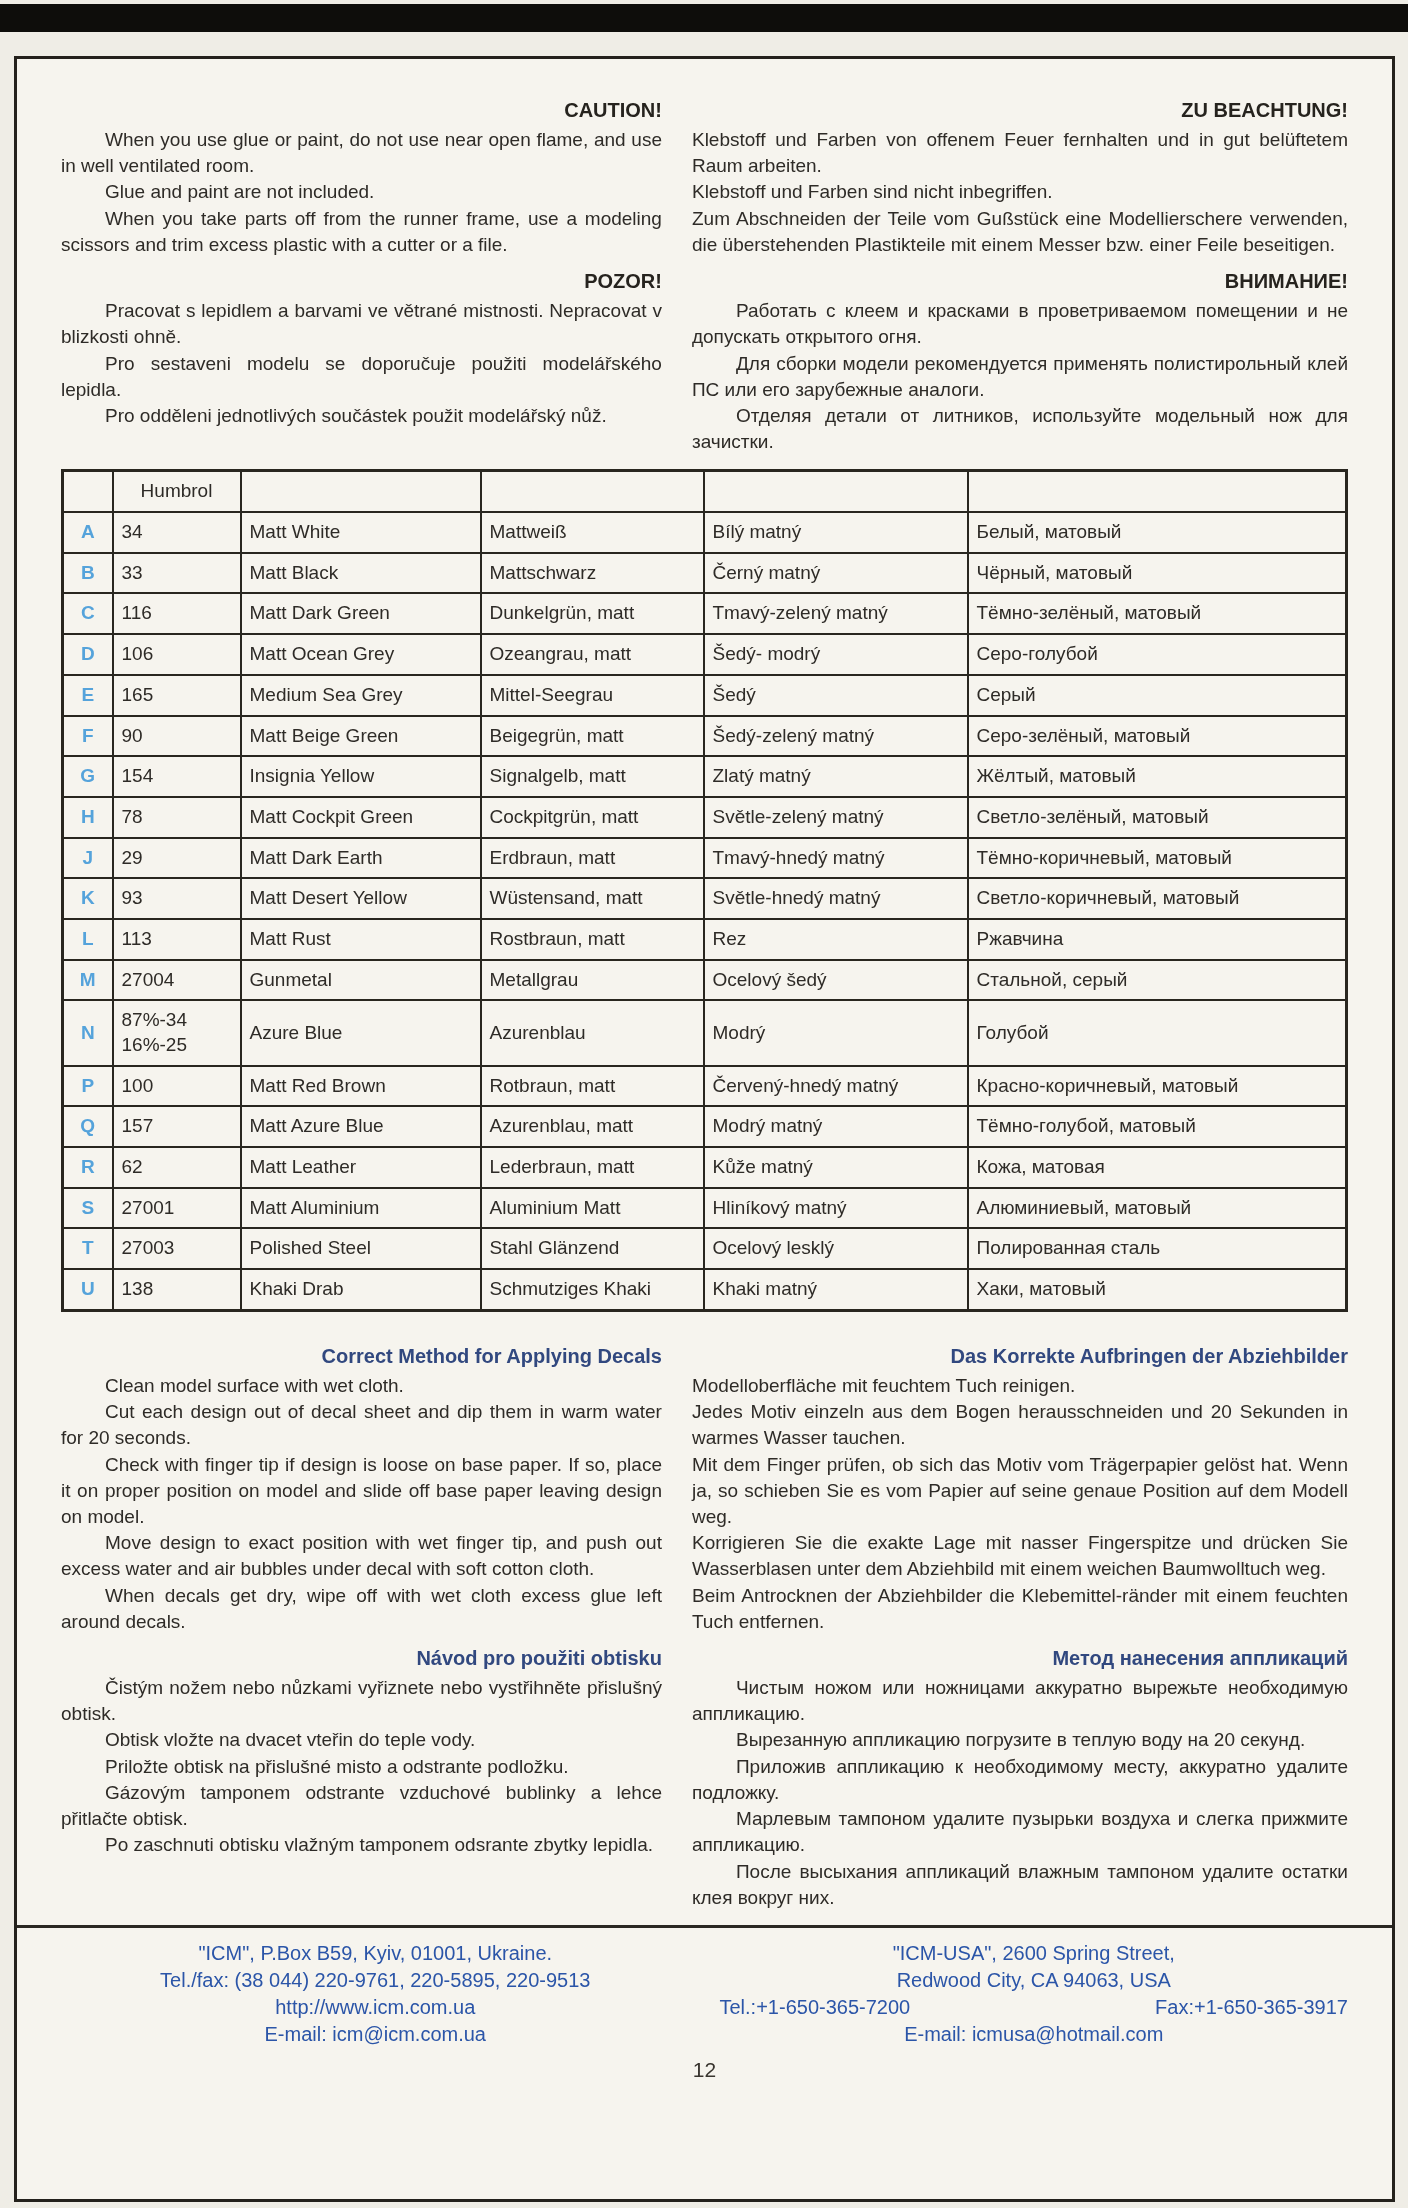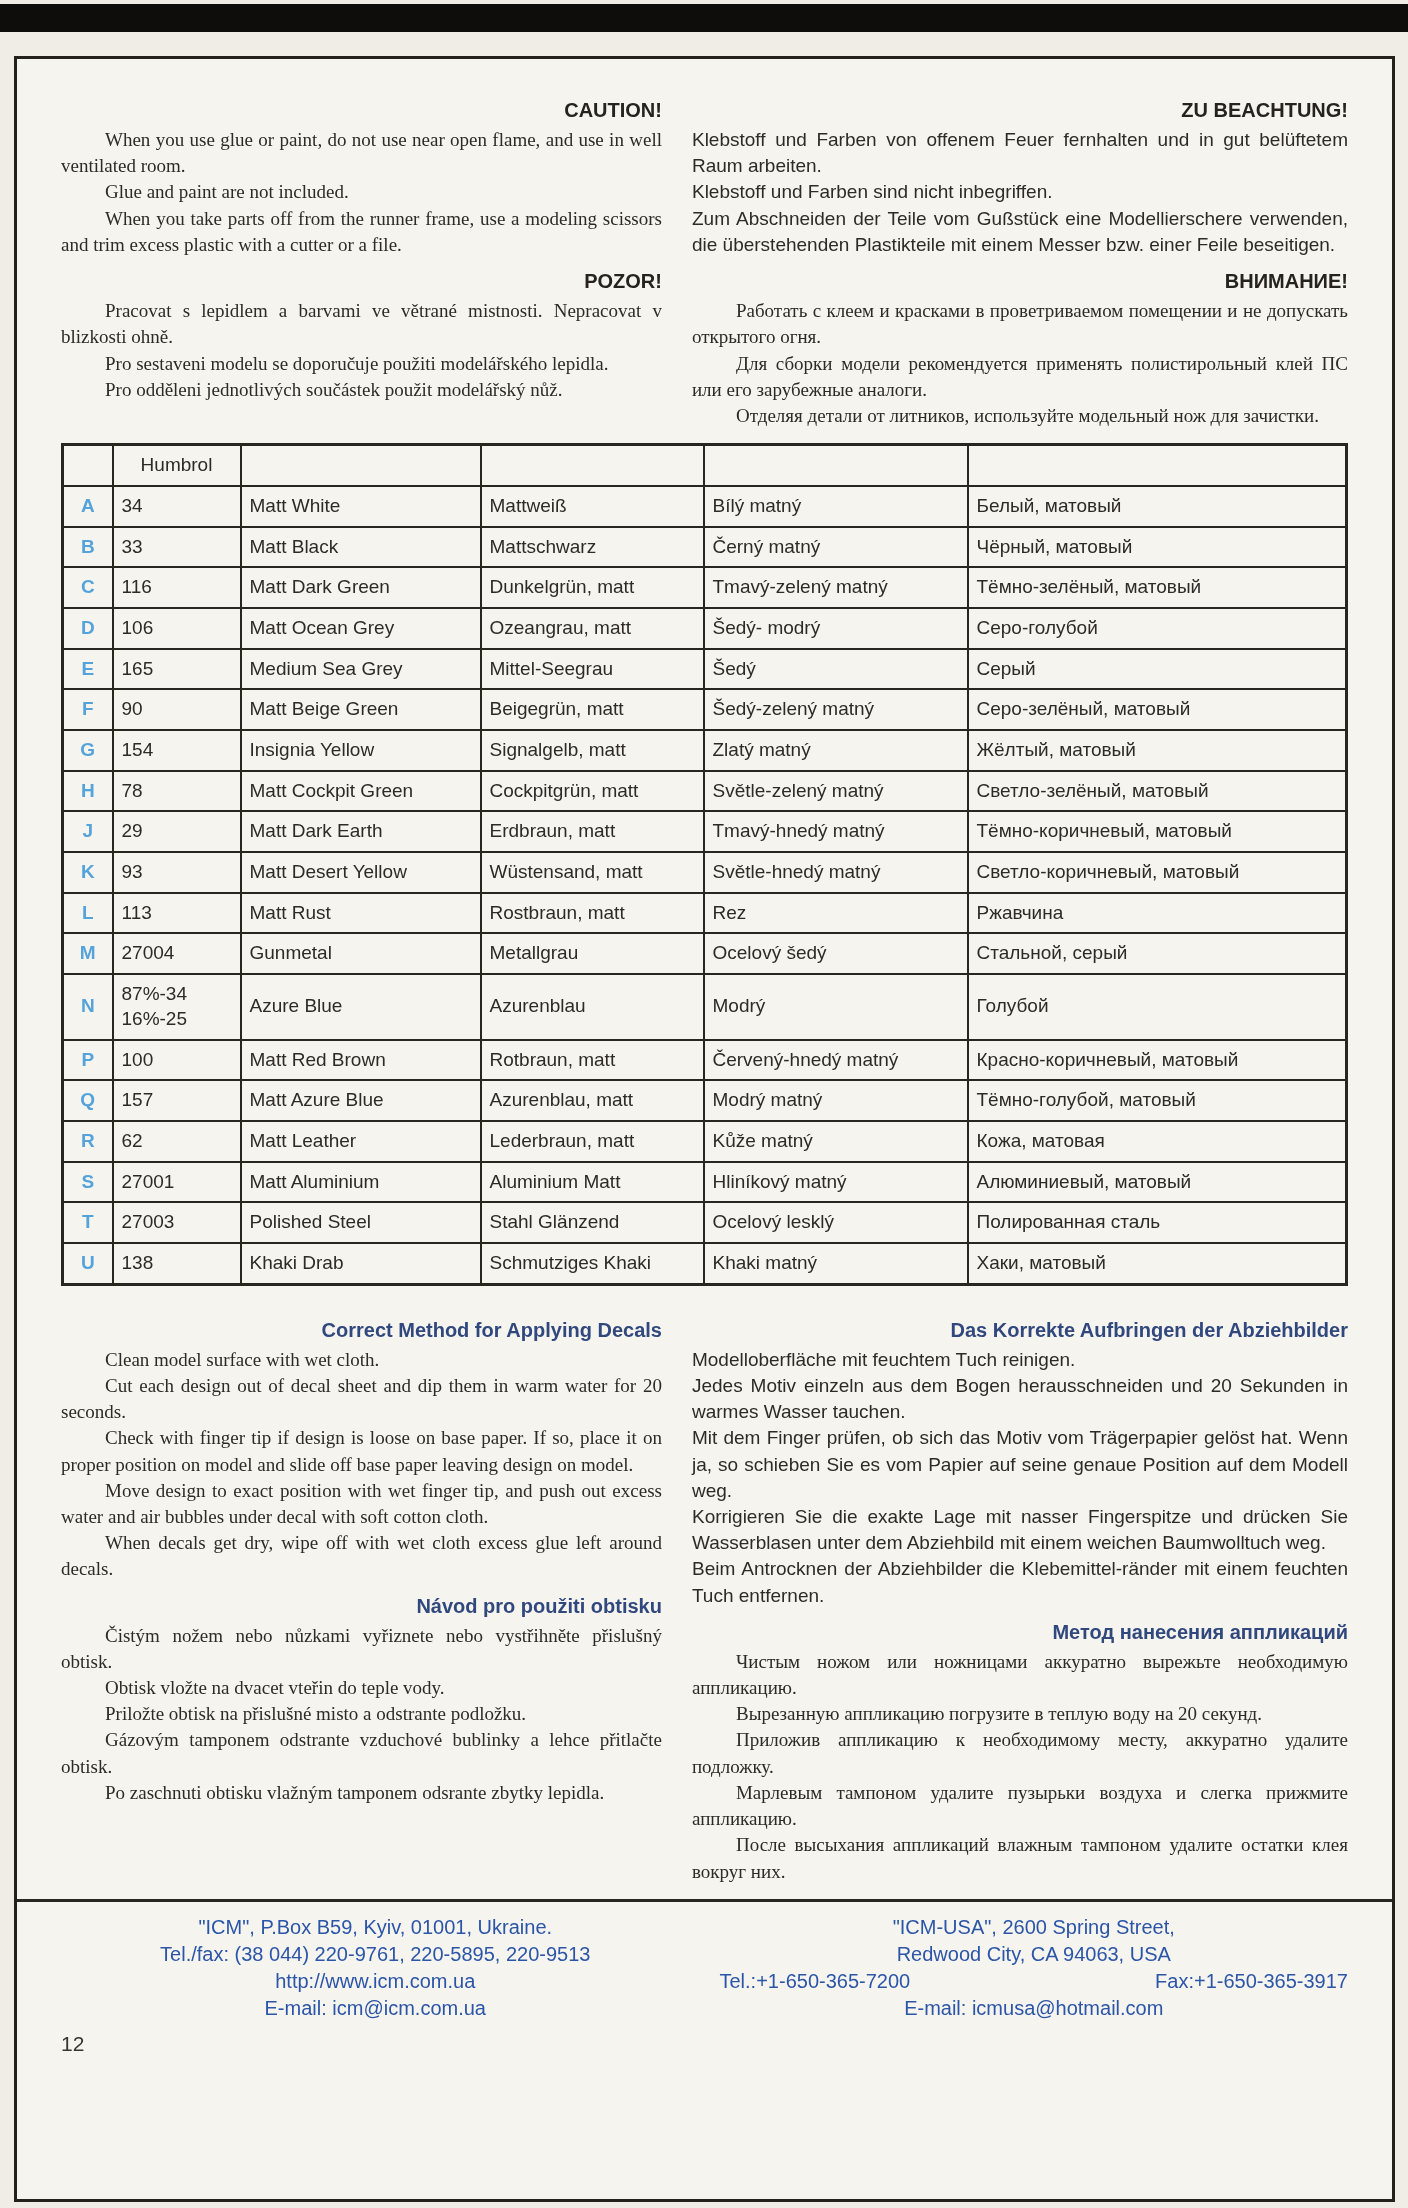--- a/index.html
+++ b/index.html
@@ -42,21 +42,21 @@
     color: #26231e;
   }
   .sec-title.mt { margin-top: 12px; }
   .paras { margin: 0; }
   .para {
     margin: 0;
     font-size: 19px;
     line-height: 1.38;
     text-align: justify;
   }
-  .paras.indent .para { text-indent: 44px; font-family: Liberation Serif, serif; }
+  .paras.indent .para { text-indent: 44px; }
   .decal-title { color: var(--heading-blue, #31487f); }
 
   
   table.paint-table {
     width: 100%;
     margin-top: 14px;
     border-collapse: collapse;
     table-layout: fixed;
     border: 3px solid #29261f;
   }
@@ -101,21 +101,21 @@
     display: grid;
     grid-template-columns: 1fr 1fr;
     column-gap: 30px;
   }
   .telfax {
     display: flex;
     justify-content: space-between;
     gap: 70px;
   }
   .page-num {
-    text-align: left;
+    text-align: center;
     color: #38342e;
     font-size: 21px;
     margin-top: 10px;
   }
 </style>
 </head>
 <body>
 
 <div class="topbar"></div>
 

